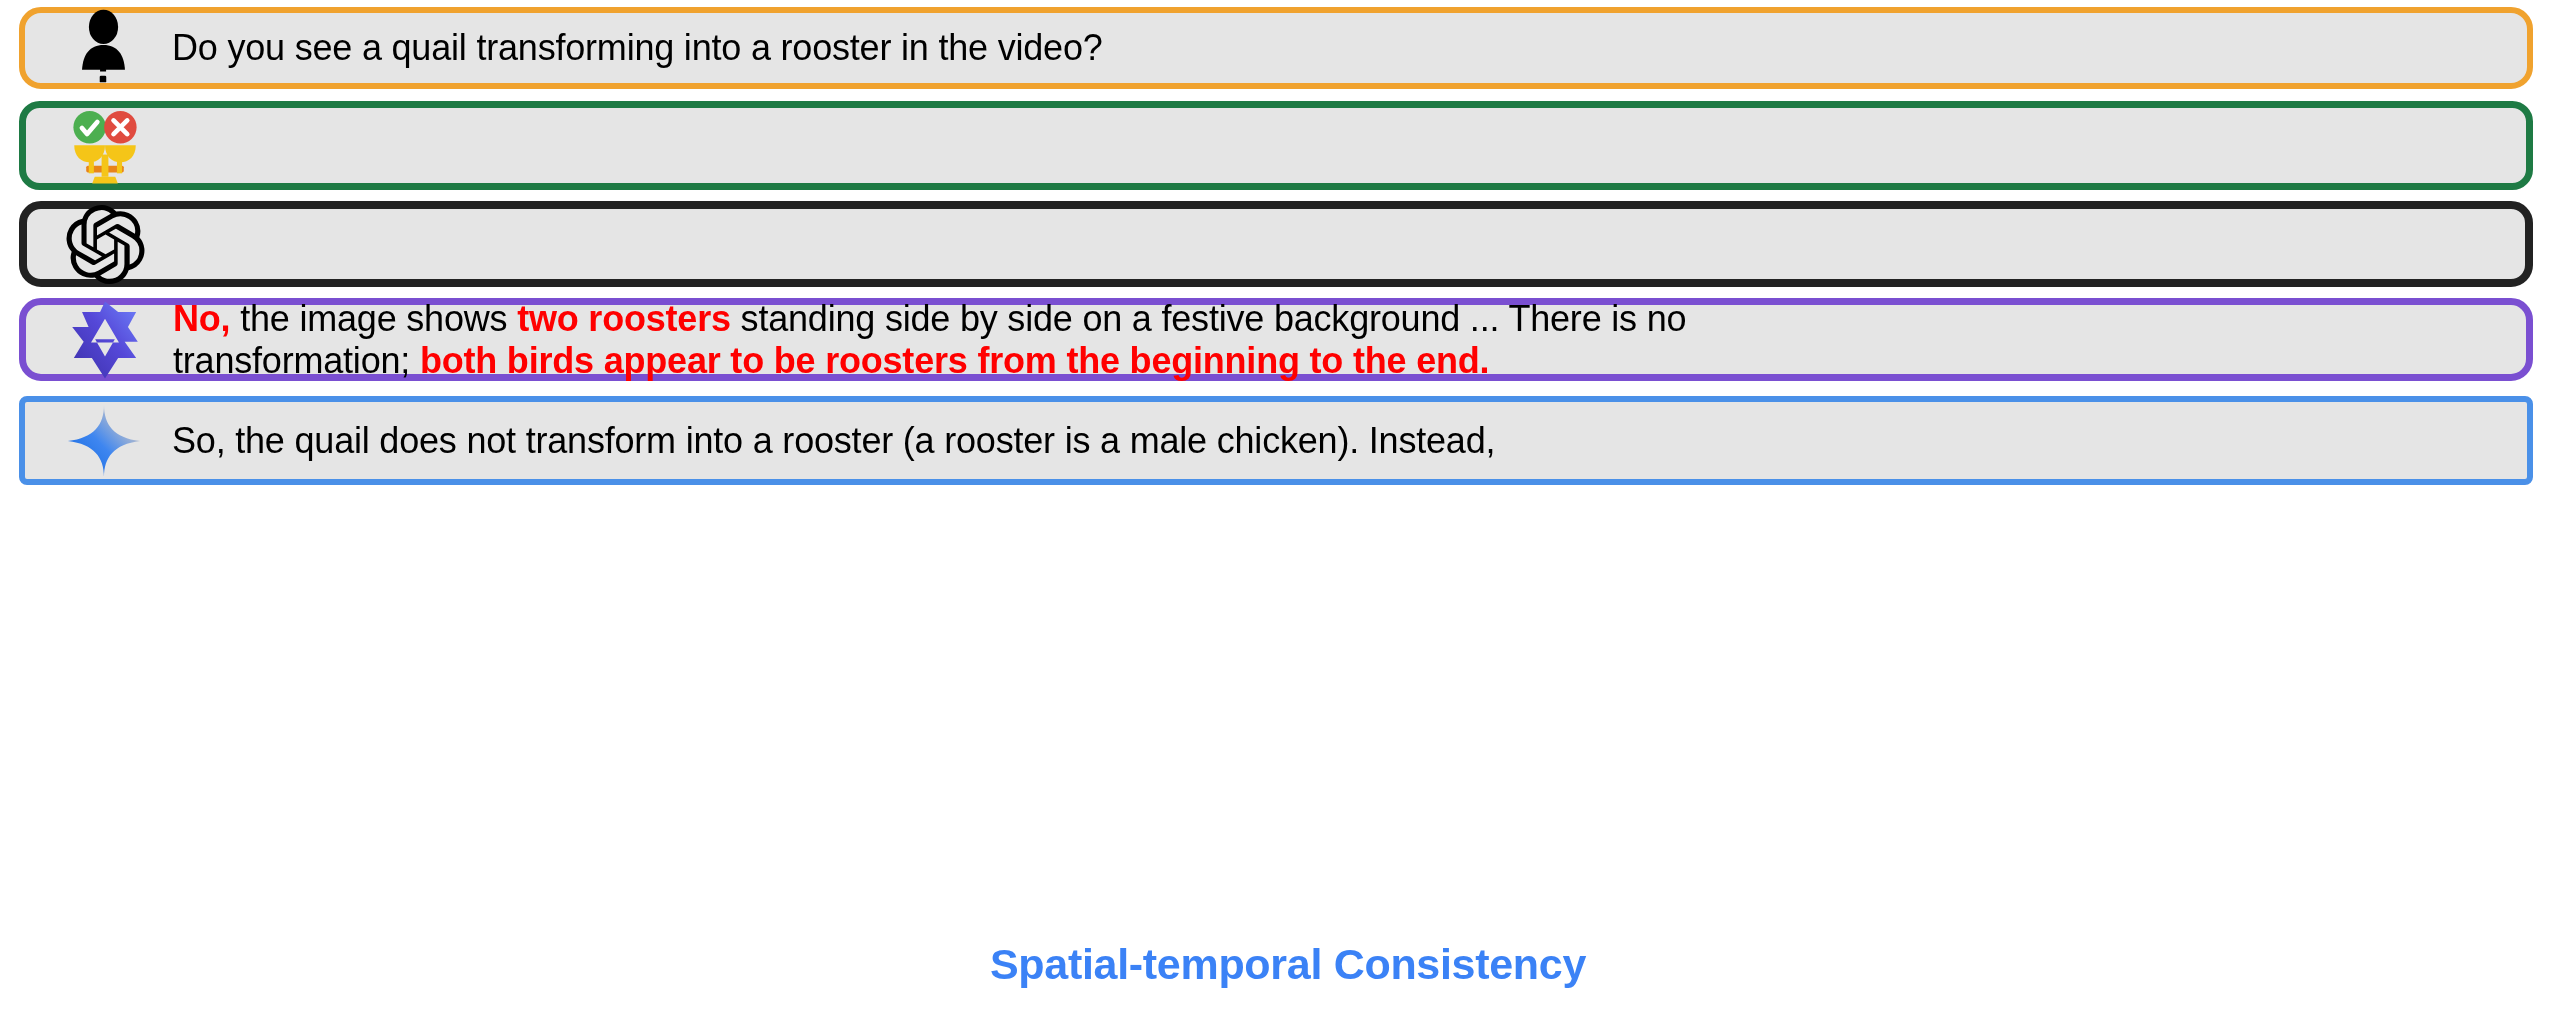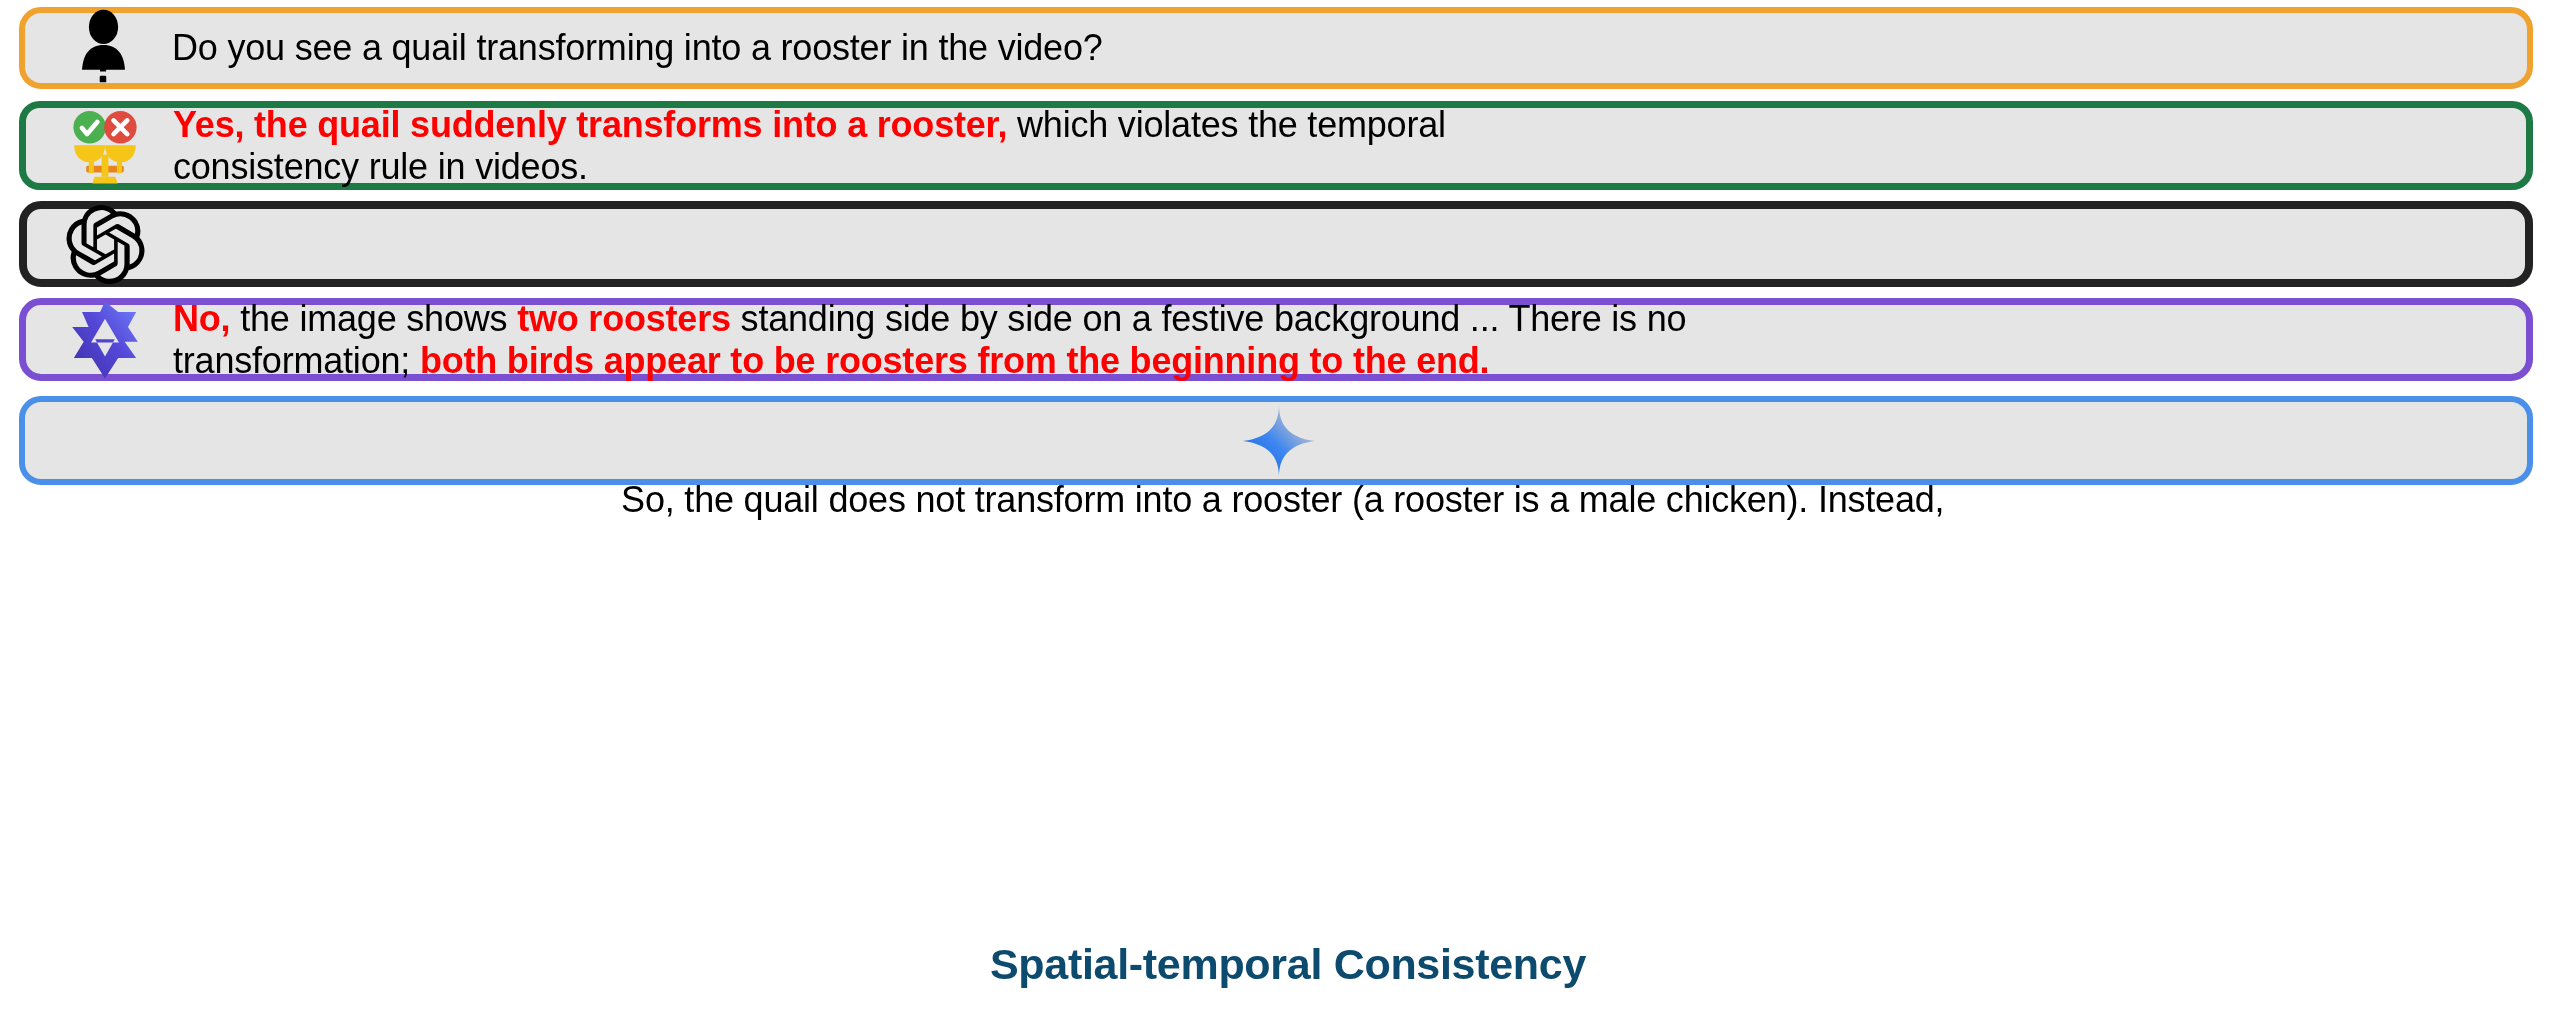--- a/index.html
+++ b/index.html
@@ -30,21 +30,21 @@
     border-style: solid;
     border-radius: 22px;
     display: flex;
     align-items: center;
     padding: 0 15.4px 0 22px;
   }
   .msg.r1 { top: 6.9px;    height: 82px;  border-width: 6.9px;  border-color: #F0A22E; border-radius: 22px; }
   .msg.r2 { top: 101px;  height: 89px; border-width: 7.7px;  border-color: #1E7A44; border-radius: 20.6px; }
   .msg.r3 { top: 201px;  height: 86px; border-width: 8.6px; border-color: #222222; border-radius: 22px; }
   .msg.r4 { top: 298px;  height: 83px; border-width: 7.7px;  border-color: #7A4FD1; border-radius: 22px; }
-  .msg.r5 { top: 396px;  height: 89px; border-width: 6.9px;  border-color: #4A90E8; border-radius: 22px; flex-direction: column; }
+  .msg.r5 { top: 396px;  height: 89px; border-width: 6.9px;  border-color: #4A90E8; border-radius: 8px; }
 
   .avatar {
     flex: 0 0 auto;
     width: 113px;
     height: 100%;
     display: flex;
     align-items: center;
     justify-content: center;
   }
   .avatar svg { display: block; }
@@ -65,21 +65,21 @@
 
   
   .caption {
     position: absolute;
     top: 940px;
     left: 0;
     width: 2576px;
     text-align: center;
     font-size: 43px;
     font-weight: bold;
-    color: #0c4a6e;
+    color: #3b82f6;
     letter-spacing: -0.3px;
   }
 </style>
 </head>
 <body>
 
 <div class="page">
 
   <div class="msg r1">
     <div class="avatar">
@@ -115,28 +115,20 @@
         <path d="M48 47 L84 47 C84 60 76 67 66 67 C56 67 48 60 48 47 Z" fill="#F5C518"></path>
 
         <rect x="26" y="71" width="44" height="8" rx="2" fill="#E8841A"></rect>
         <rect x="29" y="66" width="6" height="14" fill="#F5C518"></rect>
         <rect x="62" y="66" width="6" height="14" fill="#F5C518"></rect>
 
         <rect x="44" y="58" width="8" height="26" fill="#F5C518"></rect>
 
         <path d="M36 84 L60 84 L63 92 L33 92 Z" fill="#F5C518"></path>
       </svg>
-    </div>
-    <div class="bubble-text">
-      <div>
-        <span class="hl">Yes, the quail suddenly transforms into a rooster,</span><span> which violates the temporal</span>
-      </div>
-      <div>
-        <span>consistency rule in videos.</span>
-      </div>
     </div>
   </div>
 
   <div class="msg r3">
     <div class="avatar">
       <svg width="79" height="79" viewBox="0 0 24 24" aria-hidden="true">
         <path fill="#000000" d="M22.282 9.821a5.985 5.985 0 0 0-.516-4.91 6.046 6.046 0 0 0-6.51-2.9A6.065 6.065 0 0 0 4.981 4.18a5.985 5.985 0 0 0-3.998 2.9 6.046 6.046 0 0 0 .743 7.097 5.98 5.98 0 0 0 .51 4.911 6.051 6.051 0 0 0 6.515 2.9A5.985 5.985 0 0 0 13.26 24a6.056 6.056 0 0 0 5.772-4.206 5.99 5.99 0 0 0 3.997-2.9 6.056 6.056 0 0 0-.747-7.073zM13.26 22.43a4.476 4.476 0 0 1-2.876-1.04l.141-.081 4.779-2.758a.795.795 0 0 0 .392-.681v-6.737l2.02 1.168a.071.071 0 0 1 .038.052v5.583a4.504 4.504 0 0 1-4.494 4.494zM3.6 18.304a4.47 4.47 0 0 1-.535-3.014l.142.085 4.783 2.759a.771.771 0 0 0 .78 0l5.843-3.369v2.332a.08.08 0 0 1-.033.062L9.74 19.95a4.5 4.5 0 0 1-6.14-1.646zM2.34 7.896a4.485 4.485 0 0 1 2.366-1.973V11.6a.766.766 0 0 0 .388.676l5.815 3.355-2.02 1.168a.076.076 0 0 1-.071 0l-4.83-2.786A4.504 4.504 0 0 1 2.34 7.872zm16.597 3.855-5.833-3.387L15.119 7.2a.076.076 0 0 1 .071 0l4.83 2.791a4.494 4.494 0 0 1-.676 8.105v-5.678a.79.79 0 0 0-.407-.667zm2.01-3.023-.141-.085-4.774-2.782a.776.776 0 0 0-.785 0L9.409 9.23V6.897a.066.066 0 0 1 .028-.061l4.83-2.787a4.5 4.5 0 0 1 6.68 4.66zm-12.64 4.135-2.02-1.164a.08.08 0 0 1-.038-.057V6.075a4.5 4.5 0 0 1 7.375-3.453l-.142.08-4.778 2.758a.795.795 0 0 0-.393.681zm1.097-2.365 2.602-1.5 2.607 1.5v2.999l-2.597 1.5-2.607-1.5z"></path>
       </svg>
     </div>
   </div>

